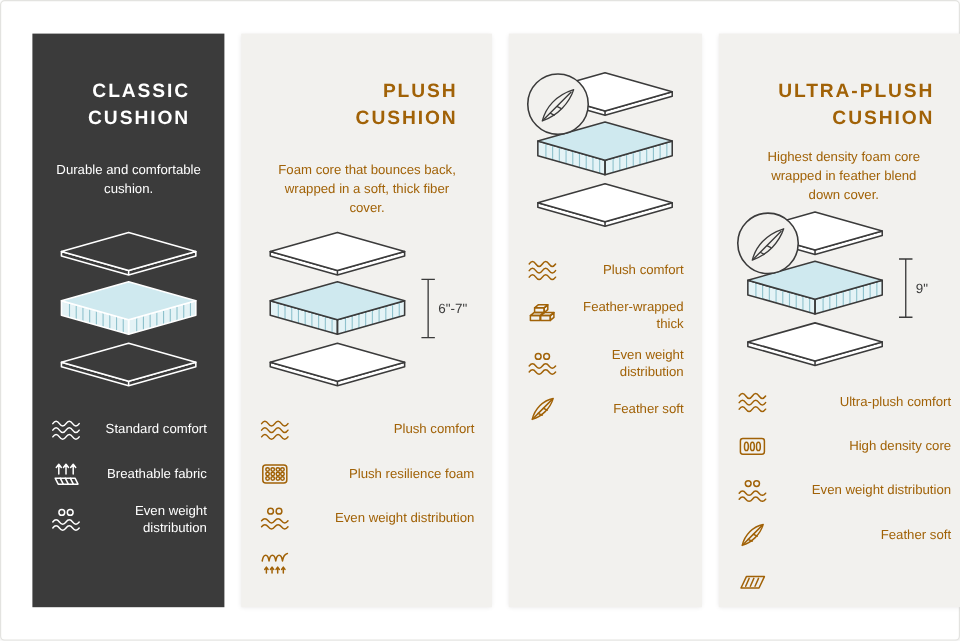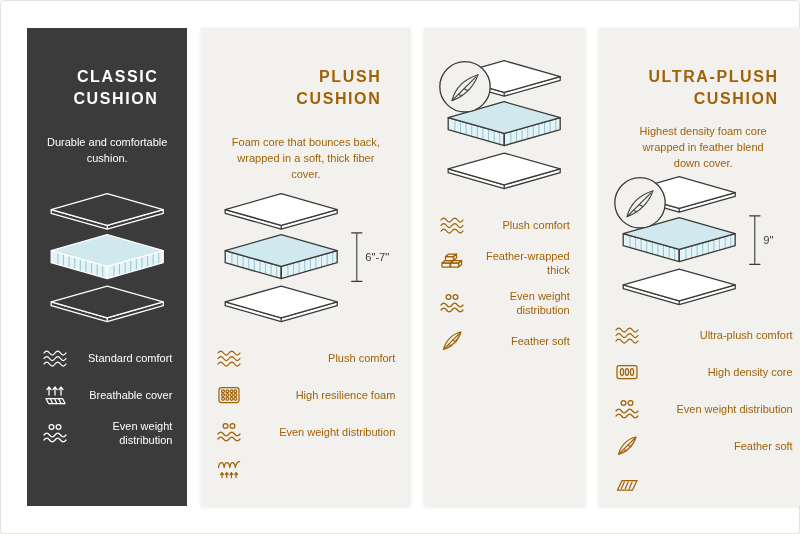--- a/index.html
+++ b/index.html
@@ -92,21 +92,21 @@
           <li class="feature">
             <span class="ficon">
               <svg viewBox="0 0 26 26" width="26" height="26" fill="none" stroke="currentColor" stroke-width="1.25" stroke-linecap="round" stroke-linejoin="round">
                 <path d="M4,16.5 L20.5,16.5 L23,21.5 L6.5,21.5 Z"></path>
                 <path d="M8.2,16.5 L10.7,21.5 M12.4,16.5 L14.9,21.5 M16.6,16.5 L19.1,21.5"></path>
                 <path d="M7,13 L7,5.5 M4.9,7.6 L7,4.9 L9.1,7.6"></path>
                 <path d="M13,13 L13,5.5 M10.9,7.6 L13,4.9 L15.1,7.6"></path>
                 <path d="M19,13 L19,5.5 M16.9,7.6 L19,4.9 L21.1,7.6"></path>
               </svg>
             </span>
-            <span class="flabel">Breathable cover</span>
+            <span class="flabel">Breathable fabric</span>
           </li>
           <li class="feature">
             <span class="ficon">
               <svg viewBox="0 0 26 26" width="26" height="26" fill="none" stroke="currentColor" stroke-width="1.25" stroke-linecap="round" stroke-linejoin="round">
                 <circle cx="9.5" cy="7" r="2.4"></circle>
                 <circle cx="16.5" cy="7" r="2.4"></circle>
                 <path d="M2,15 q2.75,-3.6 5.5,0 q2.75,3.6 5.5,0 q2.75,-3.6 5.5,0 q2.75,3.6 5.5,0"></path>
                 <path d="M2,20 q2.75,-3.6 5.5,0 q2.75,3.6 5.5,0 q2.75,-3.6 5.5,0 q2.75,3.6 5.5,0"></path>
               </svg>
             </span>
@@ -159,21 +159,21 @@
                 <circle cx="7" cy="13" r="1.45"></circle>
                 <circle cx="11.3" cy="13" r="1.45"></circle>
                 <circle cx="15.6" cy="13" r="1.45"></circle>
                 <circle cx="19.4" cy="13" r="1.45"></circle>
                 <circle cx="7" cy="16.8" r="1.45"></circle>
                 <circle cx="11.3" cy="16.8" r="1.45"></circle>
                 <circle cx="15.6" cy="16.8" r="1.45"></circle>
                 <circle cx="19.4" cy="16.8" r="1.45"></circle>
               </svg>
             </span>
-            <span class="flabel">High resilience foam</span>
+            <span class="flabel">Plush resilience foam</span>
           </li>
           <li class="feature">
             <span class="ficon">
               <svg viewBox="0 0 26 26" width="26" height="26" fill="none" stroke="currentColor" stroke-width="1.25" stroke-linecap="round" stroke-linejoin="round">
                 <circle cx="9.5" cy="7" r="2.4"></circle>
                 <circle cx="16.5" cy="7" r="2.4"></circle>
                 <path d="M2,15 q2.75,-3.6 5.5,0 q2.75,3.6 5.5,0 q2.75,-3.6 5.5,0 q2.75,3.6 5.5,0"></path>
                 <path d="M2,20 q2.75,-3.6 5.5,0 q2.75,3.6 5.5,0 q2.75,-3.6 5.5,0 q2.75,3.6 5.5,0"></path>
               </svg>
             </span>

